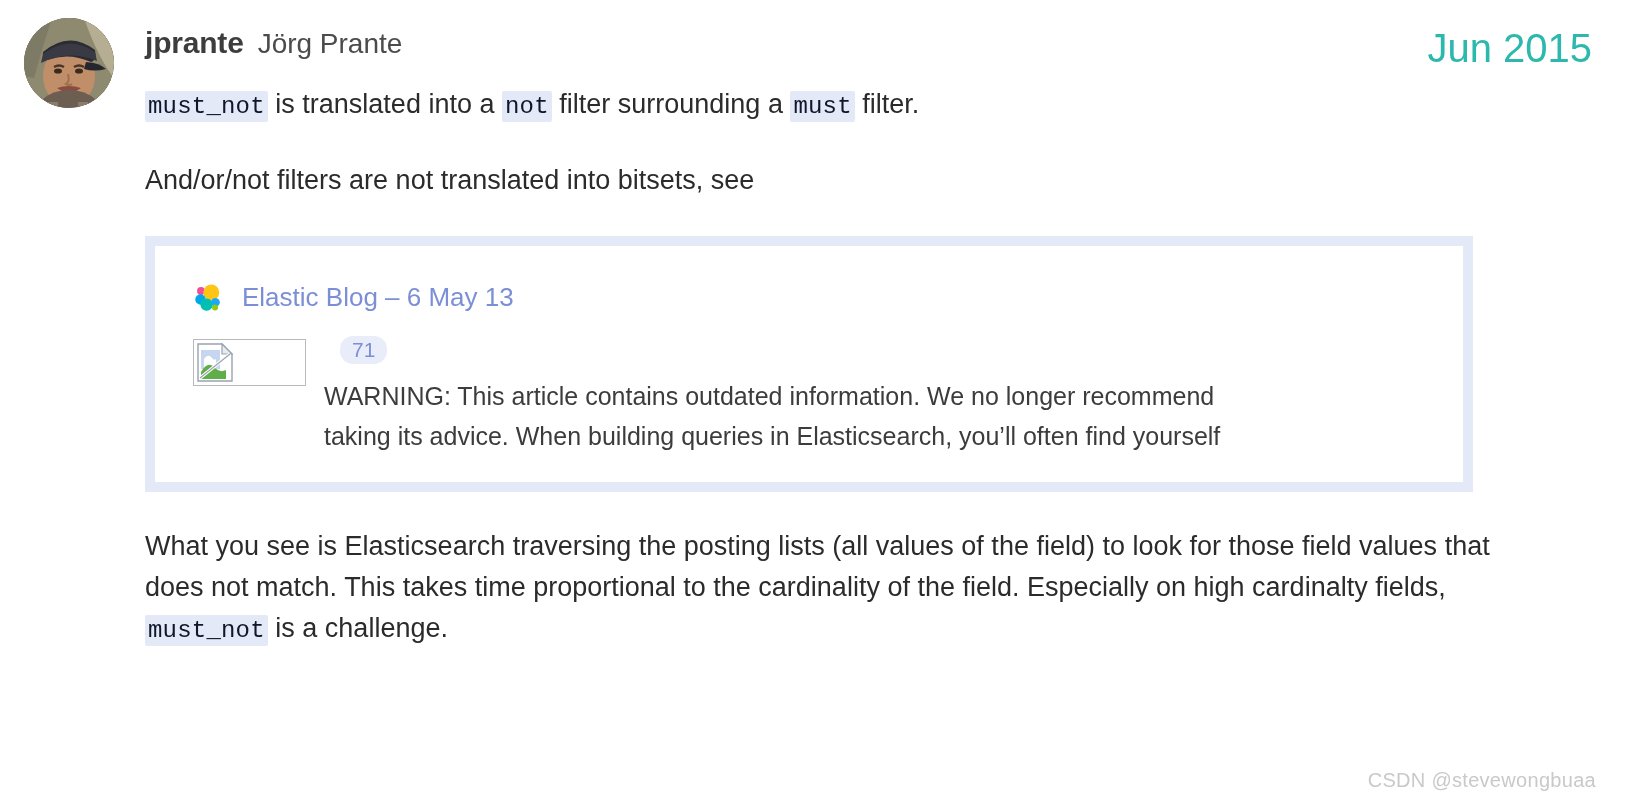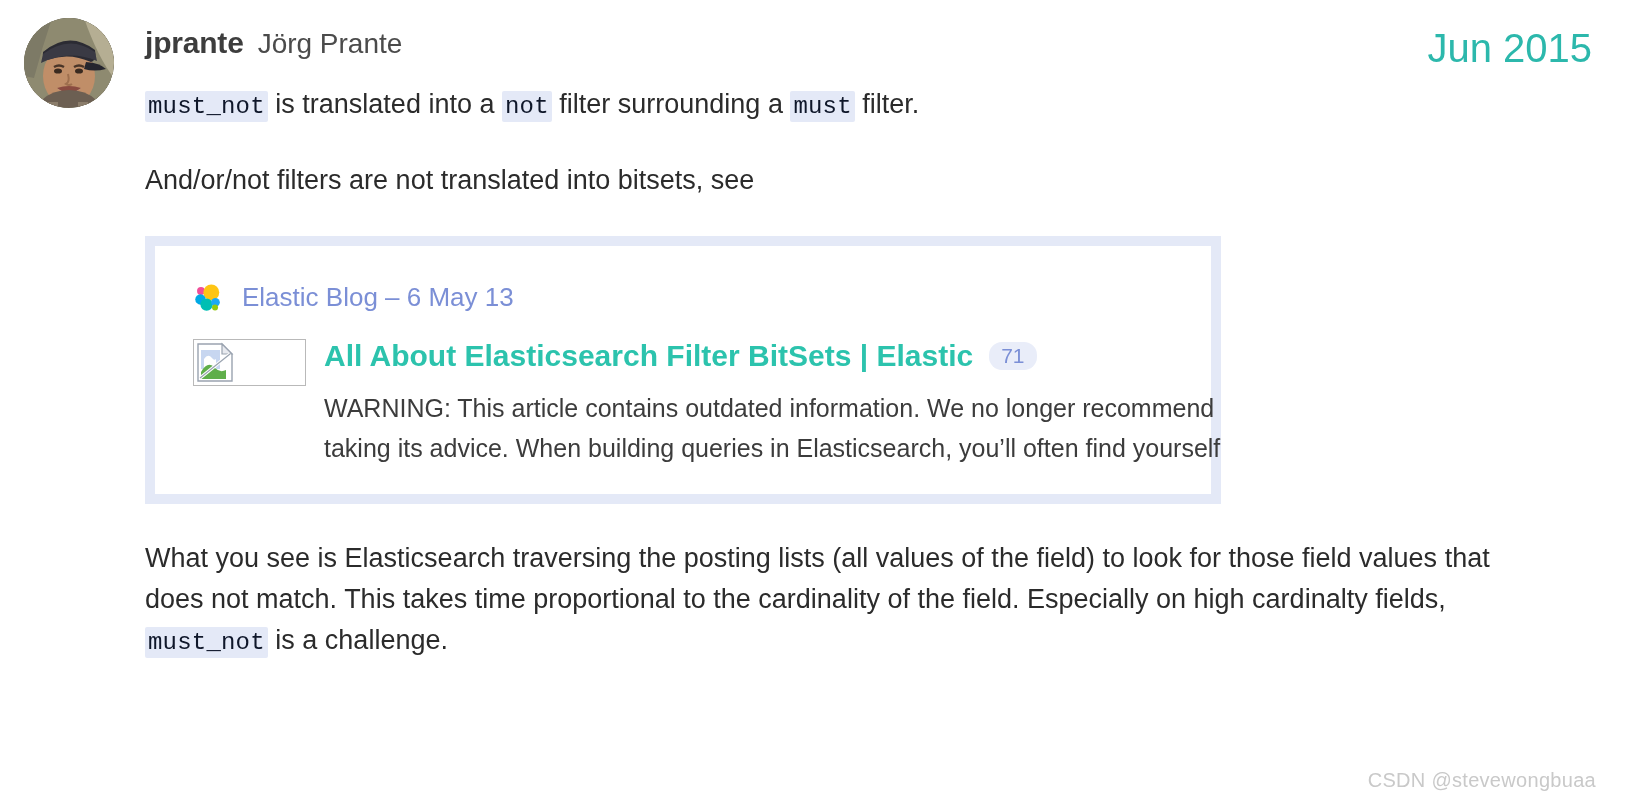--- a/index.html
+++ b/index.html
@@ -95,21 +95,21 @@
   }
 
   
   .onebox {
     border: 10px solid #e4e9f7;
     background: #ffffff;
     padding: 22px 20px 26px 20px;
     margin: 0 0 34px 0;
     position: relative;
     box-sizing: border-box;
-    width: 1076px;
+    width: 1328px;
   }
 
   .onebox-source {
     display: flex;
     align-items: center;
     margin: 14px 0 18px 18px;
   }
   .elastic-logo { width: 30px; height: 30px; flex: 0 0 30px; display:block; }
   .onebox-source-label {
     font-size: 26px;
@@ -250,21 +250,20 @@
             <path d="M26 2 l10 10 h-10 Z" fill="#e8eaef" stroke="#9aa3b0" stroke-width="1.2"></path>
             <rect x="5" y="8" width="19" height="19" fill="#c7d6f0"></rect>
             <path d="M8 17 q4 -6 8 -1 q2 3 4 1 v10 H8 Z" fill="#ffffff"></path>
             <path d="M5 30 q7 -12 14 -4 q5 5 11 2 l0 9 H5 Z" fill="#5fae4a"></path>
             <path d="M4 36 L34 12" stroke="#ffffff" stroke-width="3.4"></path>
             <path d="M4 36 L34 12" stroke="#9aa3b0" stroke-width="1.2"></path>
           </svg>
         </div>
 
         <div class="onebox-title">
-          <span class="onebox-title-text">All About Elasticsearch Filter BitSets | Elastic</span>
           <span class="onebox-badge">71</span>
         </div>
 
         <div class="onebox-desc">
           <span class="desc-line indent">WARNING: This article contains outdated information. We no longer recommend</span>
           <span class="desc-line indent">taking its advice. When building queries in Elasticsearch, you’ll often find yourself</span>
         </div>
 
       </div>
     </div>

